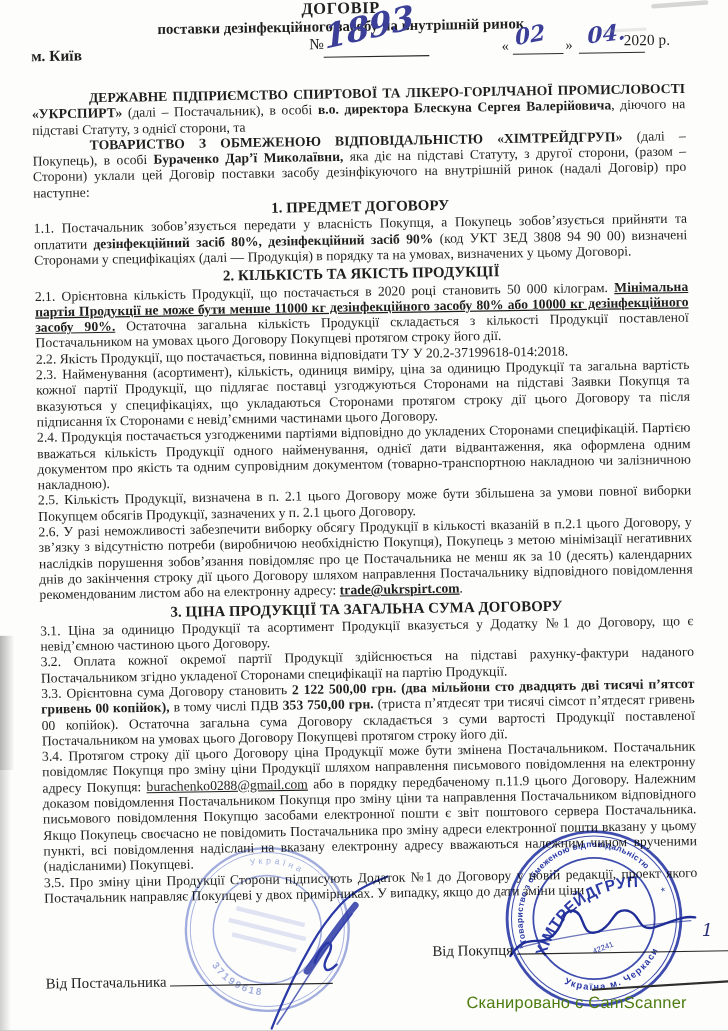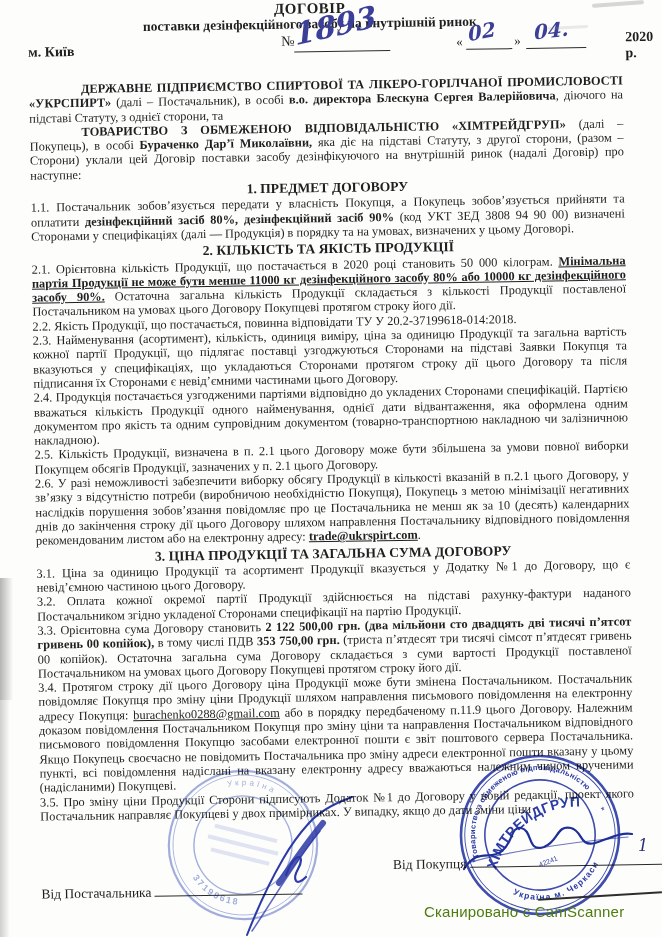--- a/index.html
+++ b/index.html
@@ -10,21 +10,21 @@
   .header{position:relative;height:74px;}
   .title{position:absolute;left:0;right:30px;top:0;text-align:center;font-weight:bold;font-size:15px;letter-spacing:.5px;}
   .subtitle{position:absolute;left:0;right:30px;top:16px;text-align:center;font-weight:bold;font-size:13.5px;}
   .num-label{position:absolute;left:287px;top:33px;font-size:14px;}
   .hl{position:absolute;height:15px;border-bottom:1.4px solid #2a2a2a;}
   .hw{position:absolute;font-family:"DejaVu Serif",serif;font-style:italic;font-weight:bold;color:#3b3f98;}
   .hw-num{left:300px;top:8px;font-size:30px;transform:rotate(-12deg) skewX(-8deg);}
   .hw-day{left:474px;top:22px;font-size:20px;transform:rotate(-10deg) skewX(-6deg);}
   .hw-month{left:540px;top:22px;font-size:20px;transform:rotate(-6deg) skewX(-6deg);}
   .q{position:absolute;top:36px;font-size:13px;}
-  .year{position:absolute;left:631px;top:34px;font-size:14px;font-weight:bold;}
+  .year{position:absolute;left:573px;top:34px;font-size:14px;font-weight:normal;}
   .city{position:absolute;left:34px;top:40px;font-size:14px;font-weight:bold;}
   
   .doc-body{margin:4px 34px 0 34px;text-align:justify;font-size:12.4px;line-height:14.3px;}
   .doc-body p{margin:0;}
   .doc-body p.heading{text-align:center;font-weight:bold;font-size:13.6px;margin:3px 0 1px 0;}
   .doc-body p.body-indent{text-indent:52px;}
   .b{font-weight:bold;}
   .u{text-decoration:underline;}
   
   .sig-area{position:relative;height:102px;margin:4px 34px 0 34px;font-size:13.5px;}

